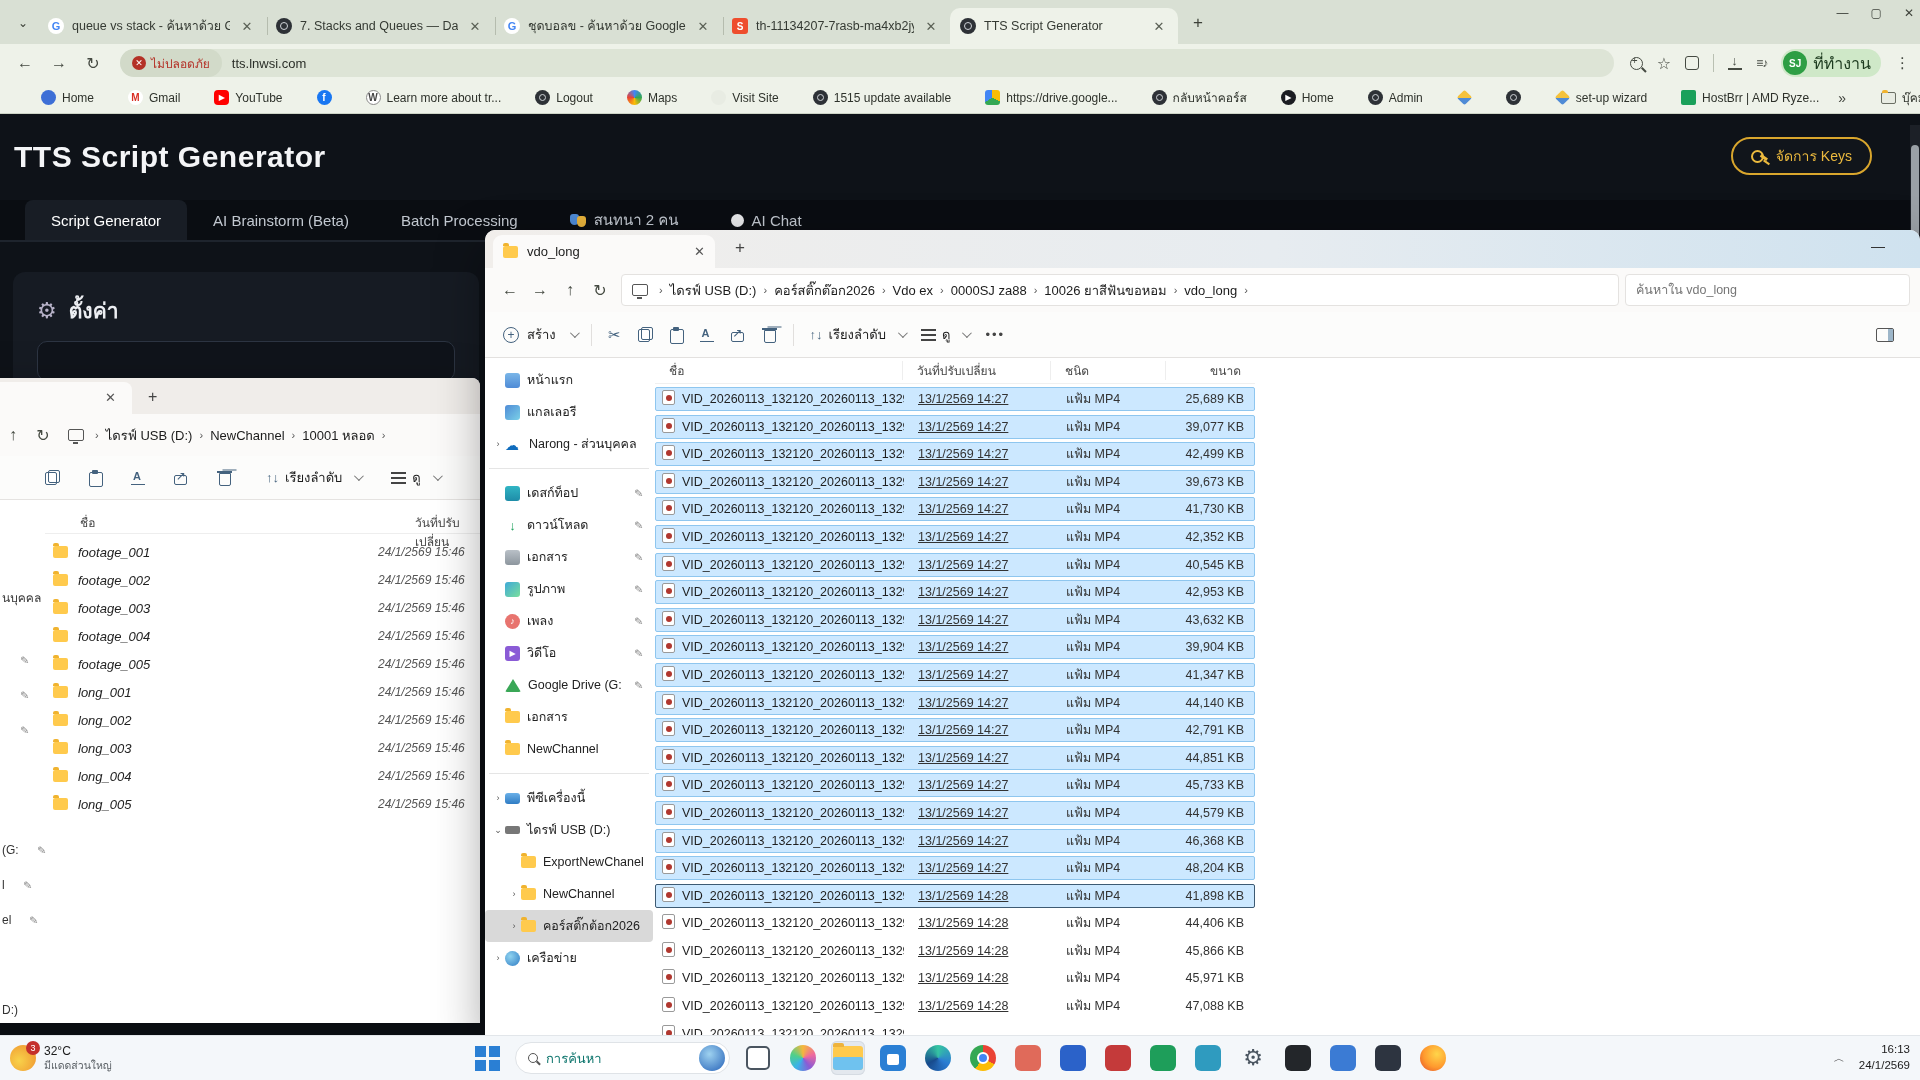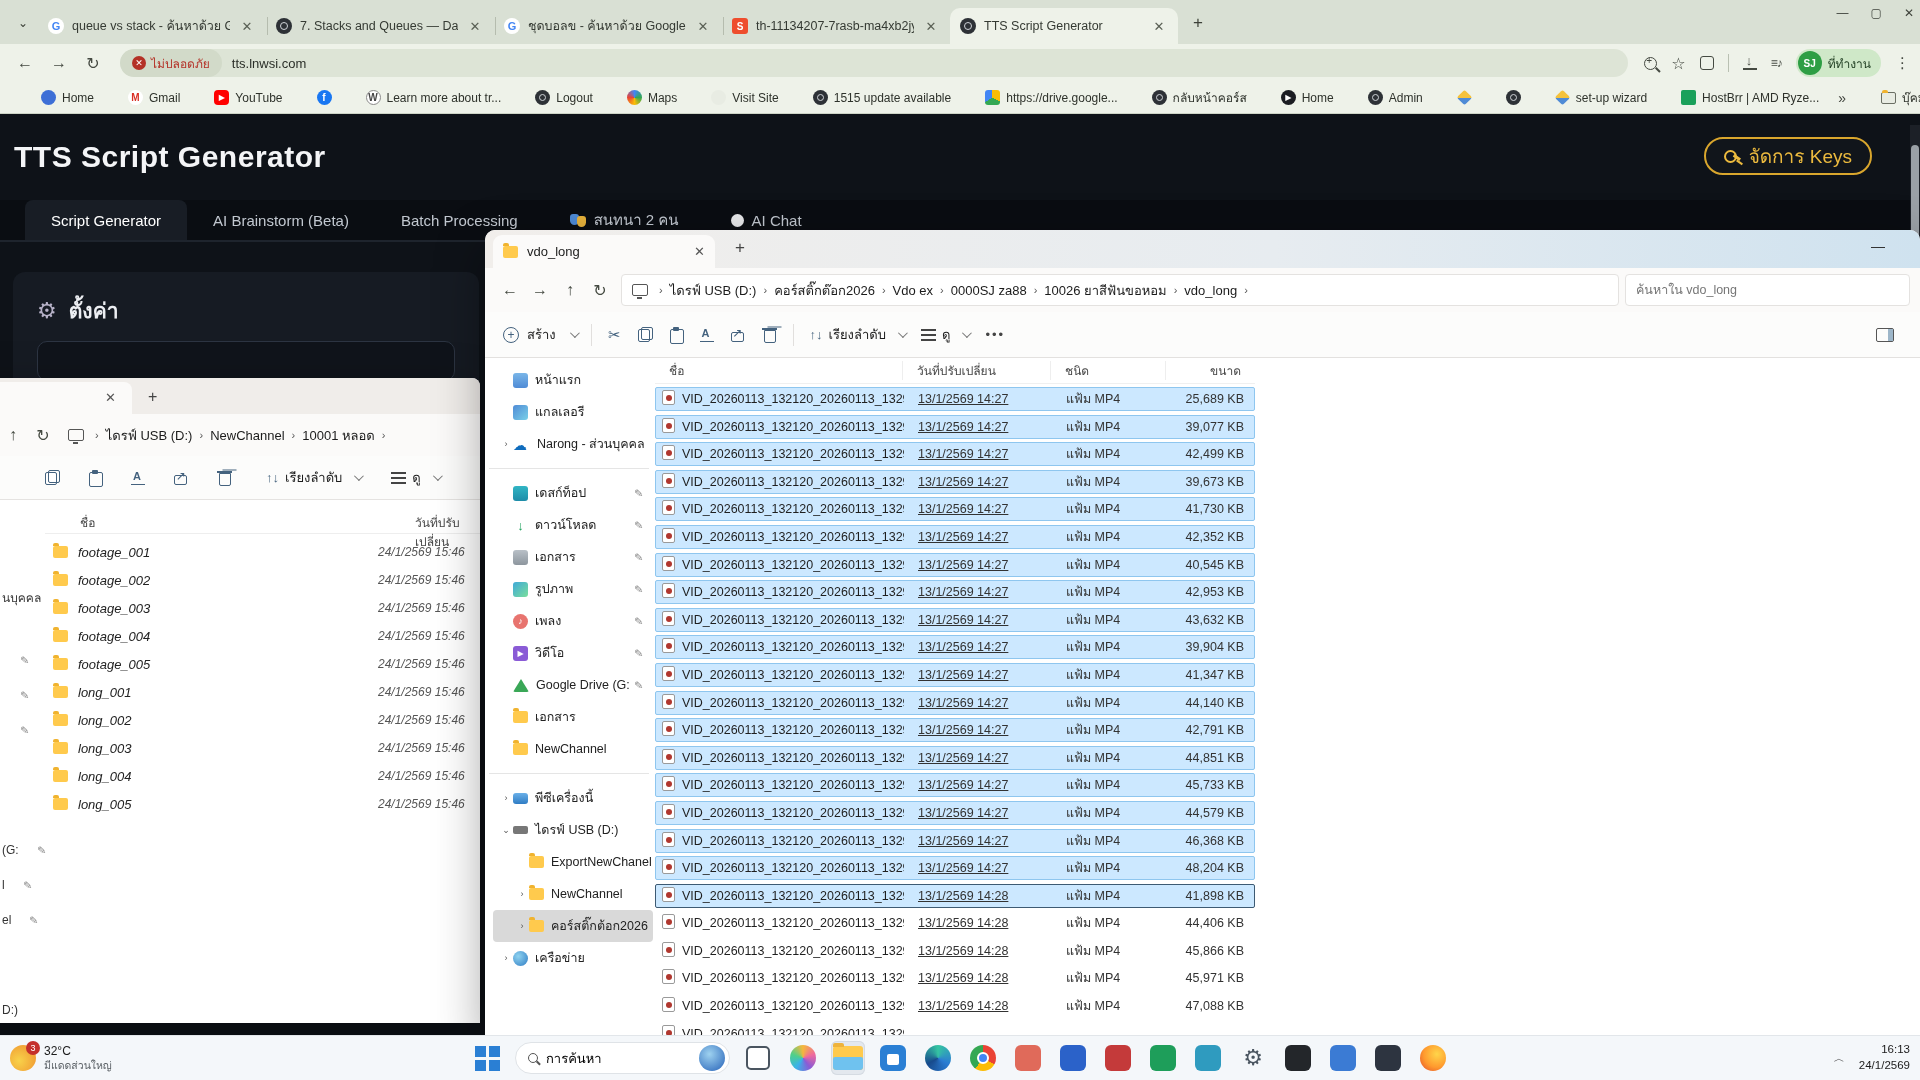--- a/index.html
+++ b/index.html
@@ -49,21 +49,21 @@
   .i-blank { background:#e8ece3; } .i-drive { background:conic-gradient(#FBBC05 0 33%,#34A853 33% 66%,#4285F4 66% 100%); border-radius:3px; }
   .i-play { background:#1b1d22; color:#fff; font-size:8px; } .i-dia { background:linear-gradient(135deg,#f5c23c 50%,#4f8bd6 50%); transform:rotate(45deg); border-radius:2px; width:11px; height:11px; margin:2px; }
   .i-mon { background:#1aa05a; border-radius:2px; } 
   .bm-overflow { margin-left:auto; font-size:14px; color:#3e423b; padding:0 8px; }
 
   
   .page { position:absolute; top:115px; left:0; right:0; bottom:45px; background:#0e1218; overflow:hidden; }
   .pg-scroll { position:absolute; right:0; top:10px; bottom:0; width:10px; background:#1c2027; }
   .pg-thumb { position:absolute; right:1px; top:20px; width:8px; height:290px; background:#9aa0a6; border-radius:4px; }
   .tts-title { position:absolute; top:25px; left:14px; font-size:30px; font-weight:bold; color:#f4f5f7; letter-spacing:.5px; }
-  .keysbtn { position:absolute; top:22px; right:48px; height:38px; border:2px solid #d9a62d; border-radius:20px; background:rgba(20,24,30,.6); color:#ecba3e; font-size:19px; display:flex; align-items:center; gap:9px; padding:0 18px; }
+  .keysbtn { position:absolute; top:22px; right:48px; height:38px; border:2px solid #d9a62d; border-radius:20px; background:rgba(20,24,30,.6); color:#ecba3e; font-size:14px; display:flex; align-items:center; gap:9px; padding:0 18px; }
   .keyico { width:16px; height:16px; position:relative; }
   .keyico::before { content:""; position:absolute; left:0; top:2px; width:9px; height:9px; border:2.5px solid #ecba3e; border-radius:50%; }
   .keyico::after { content:""; position:absolute; left:9px; top:8px; width:8px; height:2.5px; background:#ecba3e; box-shadow:5px 2.5px 0 -0.5px #ecba3e; transform:rotate(35deg); }
   .tts-tabs { position:absolute; top:85px; left:0; right:0; height:42px; background:#0a0d12; border-bottom:2px solid #1e242d; display:flex; align-items:stretch; padding-left:25px; color:#c2c8d0; }
   .ttab { display:flex; align-items:center; gap:8px; padding:0 26px; font-size:15px; white-space:nowrap; }
   .ttab.active { background:#181d25; border-radius:8px 8px 0 0; color:#fff; }
   .masksico { width:16px; height:13px; position:relative; }
   .masksico::before { content:""; position:absolute; left:0; top:0; width:9px; height:11px; background:#4f8bd6; border-radius:4px 4px 6px 6px; }
   .masksico::after { content:""; position:absolute; right:0; bottom:0; width:9px; height:11px; background:#e8b33c; border-radius:4px 4px 6px 6px; }
   .dotico { width:13px; height:13px; border-radius:50%; background:#e8e9eb; }
@@ -125,21 +125,21 @@
   .fg-cmd { position:absolute; top:82px; left:0; right:0; height:46px; background:#fcfcfb; border-bottom:1px solid #e3e1df; display:flex; align-items:center; padding:0 12px; }
   .createbtn { display:flex; align-items:center; gap:8px; color:#1b1b1b; padding:0 6px; }
   .plusc { width:16px; height:16px; border:1.5px solid #44627e; border-radius:50%; color:#44627e; font-size:12px; display:flex; align-items:center; justify-content:center; }
   .sortlbl { display:flex; align-items:center; gap:6px; color:#1b1b1b; padding:0 8px; }
   .viewico { display:inline-block; width:15px; height:12px; border-top:2px solid #444; border-bottom:2px solid #444; position:relative; }
   .viewico::after { content:""; position:absolute; left:0; top:3px; width:100%; height:2px; background:#444; }
   .paneico { margin-left:auto; width:18px; height:14px; border:1.5px solid #555; border-radius:2px; position:relative; }
   .paneico::after { content:""; position:absolute; right:0; top:0; bottom:0; width:5px; background:#9db6c9; }
   .fg-body { position:absolute; top:128px; left:0; right:0; bottom:0; background:#fff; }
   .fg-side { position:absolute; top:6px; left:0; width:168px; bottom:0; overflow:hidden; font-size:12.5px; }
-  .siderow { height:32px; display:flex; align-items:center; padding-left:6px; color:#222; position:relative;margin-left:8px; }
+  .siderow { height:32px; display:flex; align-items:center; padding-left:6px; color:#222; position:relative; }
   .siderow .chev { width:14px; font-size:9px; color:#555; text-align:center; flex:none; }
   .siderow .sico { margin:0 7px 0 0; }
   .siderow .pin { position:absolute; right:10px; }
   .siderow.sel { background:#d9d9d9; border-radius:4px; }
   .sidesep { height:1px; background:#e5e5e5; margin:8px 4px; }
   .sq { display:inline-block; width:15px; height:15px; border-radius:3px; flex:none; }
   .s-home { background:linear-gradient(#7ab6e8,#4f8bd6); } .s-gal { background:linear-gradient(135deg,#4f8bd6,#7ad0e8); }
   .s-cloud { color:#0f6cbd; font-size:14px; width:17px; } .s-desk { background:linear-gradient(#31b5c4,#1e8ca8); }
   .s-dl { color:#1aa05a; font-weight:bold; font-size:13px; width:15px; text-align:center; }
   .s-doc { background:linear-gradient(#b9c0c7,#8d969e); } .s-pic { background:linear-gradient(135deg,#3fa9d8,#7adf9c); }
@@ -170,21 +170,21 @@
   .wico { width:26px; height:26px; border-radius:50%; background:radial-gradient(circle at 35% 60%,#f8d24a,#ef8f2e); position:relative; }
   .wbadge { position:absolute; top:-4px; right:-4px; width:14px; height:14px; border-radius:50%; background:#c4302b; color:#fff; font-size:9px; display:flex; align-items:center; justify-content:center; }
   .wtxt { line-height:1.25; }
   .wtemp { font-size:12px; color:#1b1b1b; }
   .wcond { font-size:10.5px; color:#5a6065; }
   .task-center { margin:0 auto; display:flex; align-items:center; gap:11px; }
   .tico { width:26px; height:26px; border-radius:6px; flex:none; }
   .tbox { width:34px; height:34px; border-radius:6px; display:flex; align-items:center; justify-content:center; }
   .tbox.active { background:#e3e8ee; box-shadow:inset 0 0 0 1px #d5dbe2; }
   .t-start { background:linear-gradient(#2a7fd4,#2a7fd4) 0 0/11px 11px no-repeat, linear-gradient(#2a7fd4,#2a7fd4) 14px 0/11px 11px no-repeat, linear-gradient(#2a7fd4,#2a7fd4) 0 14px/11px 11px no-repeat, linear-gradient(#2a7fd4,#2a7fd4) 14px 14px/11px 11px no-repeat; width:25px; height:25px; border-radius:0; }
-  .t-search { width:215px; height:32px; background:#fff; border:1px solid #dfe3e7; border-radius:16px; display:flex; align-items:center; padding:0 4px 0 12px; color:#000000; gap:8px; }
+  .t-search { width:215px; height:32px; background:#fff; border:1px solid #dfe3e7; border-radius:16px; display:flex; align-items:center; padding:0 4px 0 12px; color:#0f766e; gap:8px; }
   .t-search .mag { width:10px; height:10px; border:1.6px solid #555; border-radius:50%; position:relative; flex:none; }
   .t-search .mag::after { content:""; position:absolute; width:5px; height:1.6px; background:#555; transform:rotate(45deg); right:-4px; bottom:-2px; }
   .t-search .simg { margin-left:auto; width:26px; height:26px; border-radius:50%; background:radial-gradient(circle at 40% 35%,#9ed2f0,#2662b8); }
   .t-taskview { width:24px; height:24px; border:2px solid #4a5560; border-radius:5px; position:relative; background:#fff; }
   .t-taskview::after { content:""; position:absolute; right:-6px; bottom:-6px; width:16px; height:16px; background:#8fa0b0; border-radius:4px; z-index:-1; }
   .t-copilot { border-radius:50%; background:conic-gradient(#f6b73c,#ef6a9e,#8a5bd6,#39b3e8,#4fd08a,#f6b73c); }
   .t-explorer { width:30px; height:24px; background:#ffca4d; border-radius:3px; position:relative; }
   .t-explorer::before { content:""; position:absolute; top:-3px; left:0; width:11px; height:4px; background:#eeb33c; border-radius:2px 2px 0 0; }
   .t-explorer::after { content:""; position:absolute; left:0; bottom:0; width:100%; height:13px; background:#6fc2ef; border-radius:2px 2px 3px 3px; }
   .t-store { background:#2a7fd4; position:relative; }
@@ -250,21 +250,21 @@
   </div>
   <div class="tb-icons">
     <span class="zoomico"></span>
     <span style="font-size:16px;">☆</span>
     <span class="puzz"></span>
     <span style="width:1px;height:18px;background:#b9c0b2;"></span>
     <span class="dlico"></span>
     <span class="plist">≡♪</span>
     <span class="profile">
       <span class="avatar">SJ</span>
-      <span style="font-size:12px;color:#1d3b1f;">ที่ทำงาน</span>
+      <span style="font-size:16px;color:#1d3b1f;">ที่ทำงาน</span>
     </span>
     <span style="font-size:15px;">⋮</span>
   </div>
 </div>
 
 <div class="bookmarks">
   <span class="bm-appgrid"></span>
   <span class="bmsep"></span>
   <div id="bmlist" style="display:flex;align-items:center;gap:20px;">
       <span class="bm">

